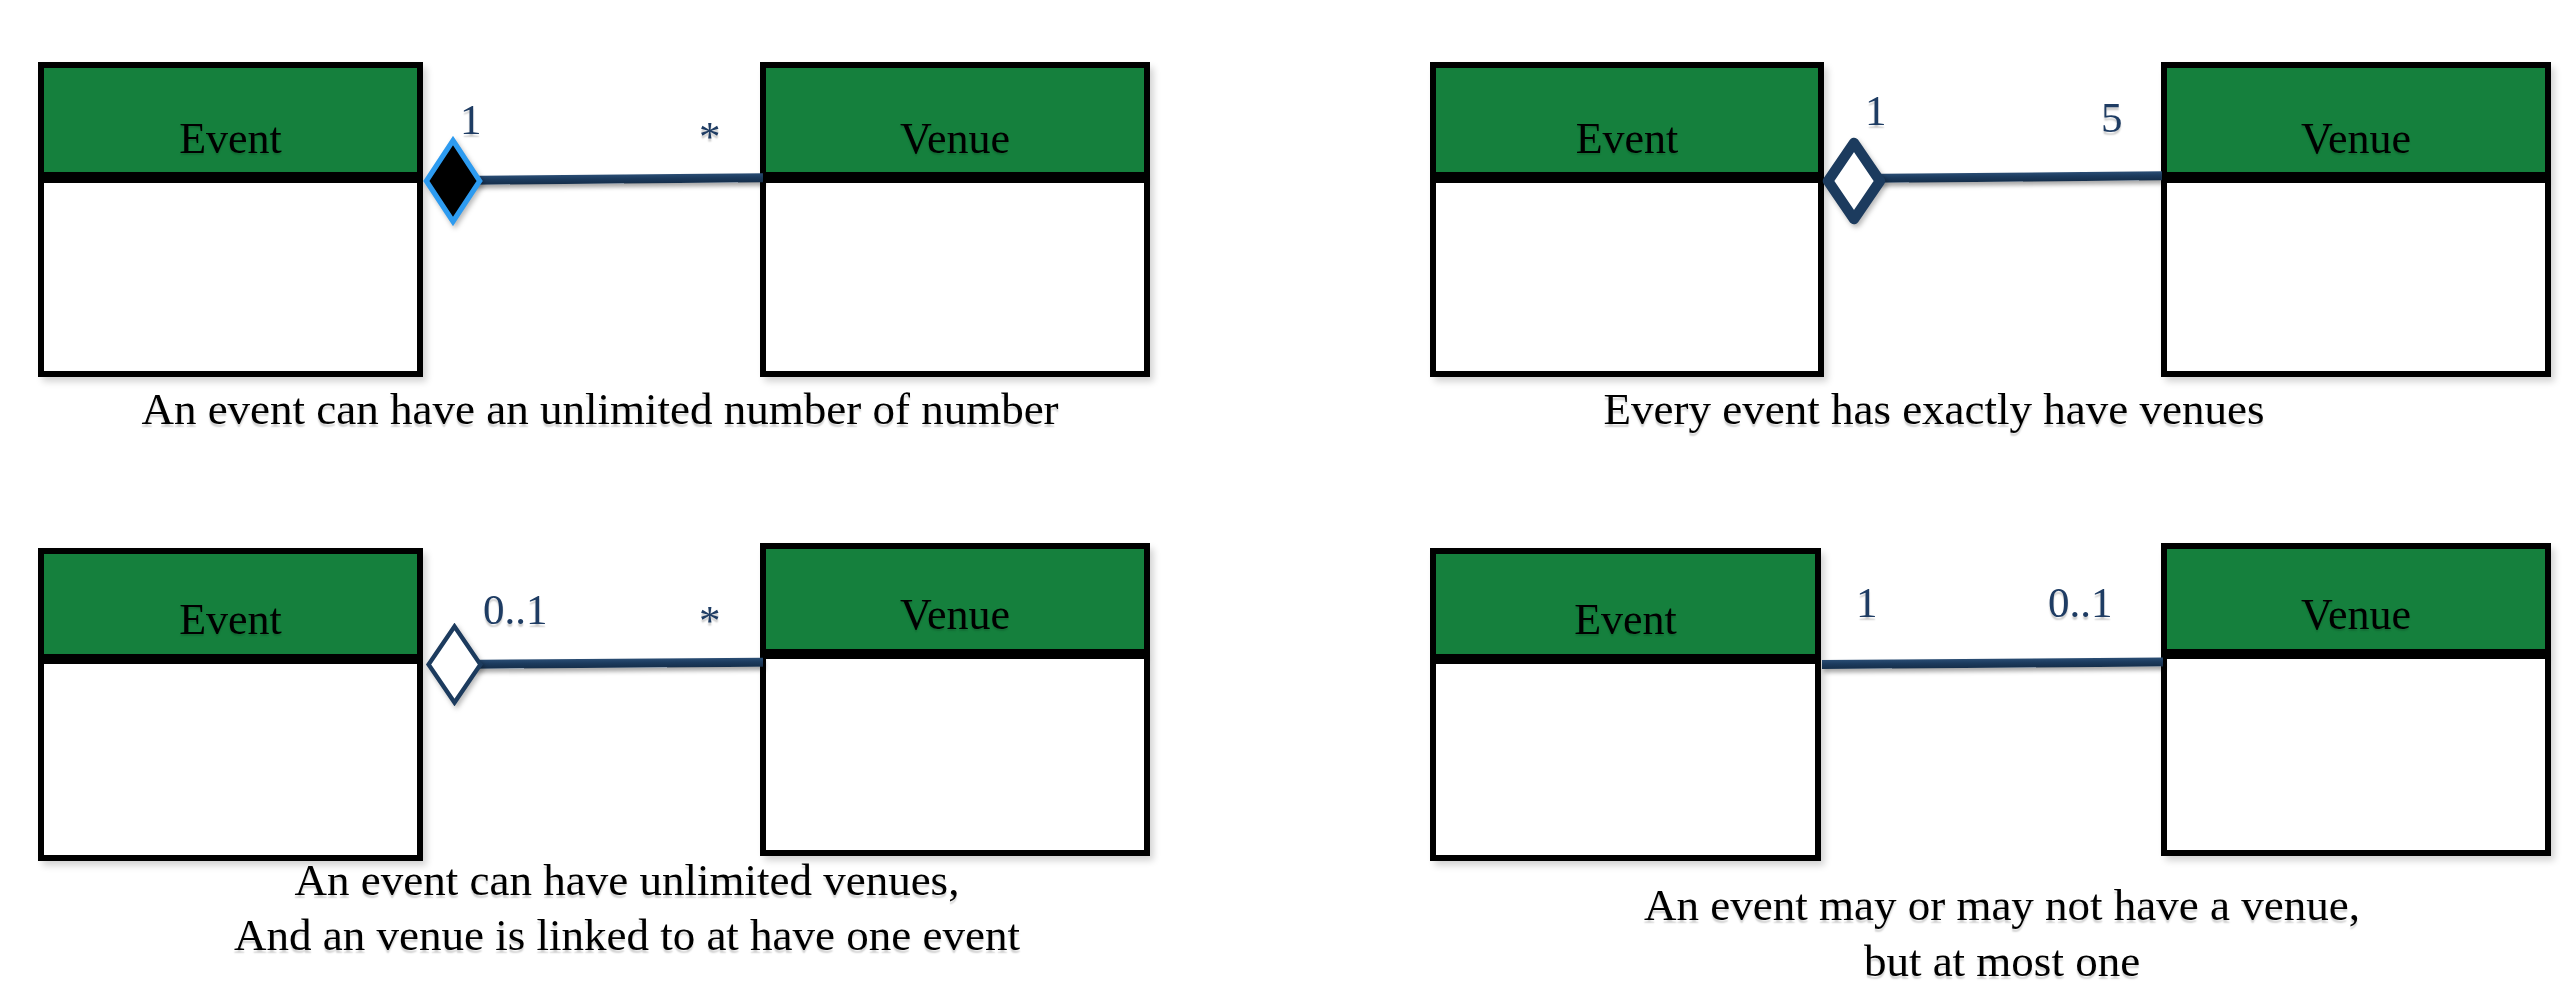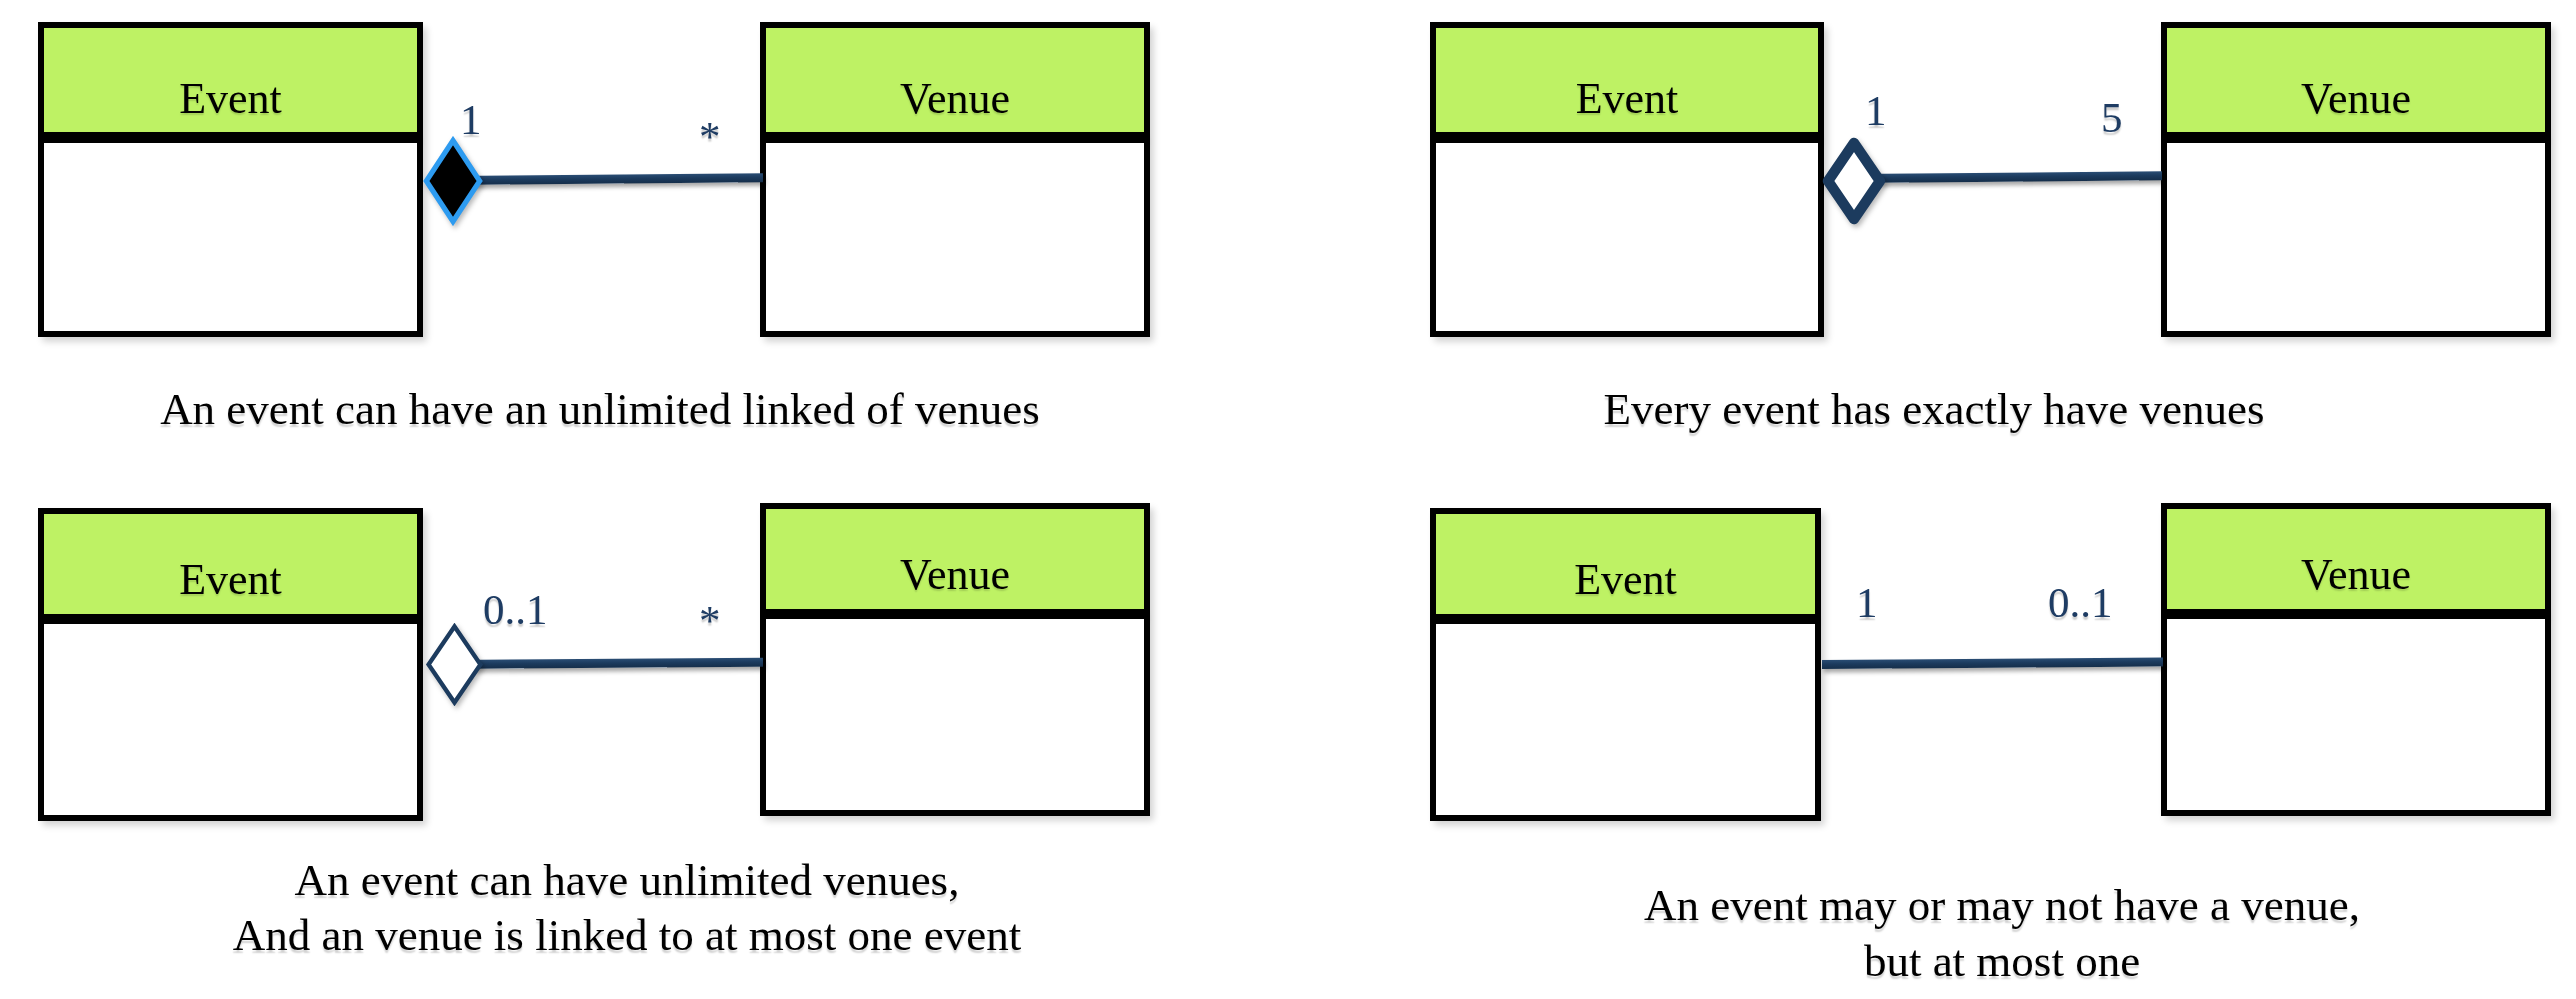--- a/index.html
+++ b/index.html
@@ -2,23 +2,24 @@
 <html style="font-size:14px"><head>
 <meta charset="utf-8">
 <style>
   html,body{margin:0;padding:0;background:#ffffff;}
   .canvas{
     position:relative;width:2576px;height:1000px;background:#ffffff;overflow:hidden;
     font-family:"Liberation Serif","DejaVu Serif",serif;
   }
   
   .uml-class{
-    position:absolute;background:#bef264;border:6px solid #000000;
+    position:absolute;background:#15803d;border:6px solid #000000;
     box-sizing:border-box;display:flex;flex-direction:column;
     box-shadow:4.3px 5.2px 7px rgba(0,0,0,0.18);
+    margin-top:40px;
   }
   .r1{height:315px;} .r2{height:313px;}
   .cmp-title{
     display:flex;align-items:flex-end;justify-content:center;
     font-size:44px;color:#000000;padding-bottom:8.6px;
     text-shadow:0 1.7px 1.7px rgba(0,0,0,0.15);
   }
   .r1 .cmp-title{height:96px;} .r2 .cmp-title{height:91px;}
   .sep{height:10.4px;background:#000000;box-shadow:2.6px 4.3px 4.3px rgba(0,0,0,0.35);}
   .cmp-body{flex:1;background:#ffffff;}
@@ -65,21 +66,21 @@
     </div>
     <div class="link" style="left:453px;top:176px;width:310px;transform:rotate(-0.5deg);"></div>
     <span class="diamond" style="left:422px;top:136px;">
       <svg width="62" height="90" viewBox="0 0 72 104">
         <polygon points="36,5 67,52 36,99 5,52" fill="#000000" stroke="#2d9bf0" stroke-width="6" stroke-linejoin="miter"></polygon>
       </svg>
     </span>
     <span class="mult" style="left:460px;top:95px;">1</span>
     <span class="mult" style="left:699px;top:112px;">*</span>
     <div class="caption" style="left:0px;top:382px;width:1200px;">
-      <div>An event can have an unlimited linked of venues</div>
+      <div>An event can have an unlimited number of number</div>
       <div></div>
     </div>
   </section>
 
   <section>
     <div class="uml-class r1" style="left:1430px;top:21.6px;width:394px;">
       <div class="cmp-title">
         <span>Event</span>
       </div>
       <div class="sep"></div>
@@ -124,21 +125,21 @@
     <div class="link" style="left:454px;top:660px;width:309px;transform:rotate(-0.4deg);"></div>
     <span class="diamond" style="left:425px;top:623px;">
       <svg width="59" height="83" viewBox="0 0 68 96">
         <polygon points="34,4 64,48 34,92 4,48" fill="#ffffff" stroke="#1c3b5e" stroke-width="5" stroke-linejoin="miter"></polygon>
       </svg>
     </span>
     <span class="mult" style="left:483px;top:585px;">0..1</span>
     <span class="mult" style="left:699px;top:596px;">*</span>
     <div class="caption" style="left:0px;top:853px;width:1200px;margin-left:27px;">
       <div>An event can have unlimited venues,</div>
-      <div>And an venue is linked to at most one event</div>
+      <div>And an venue is linked to at have one event</div>
     </div>
   </section>
 
   <section>
     <div class="uml-class r2" style="left:1430px;top:508px;width:391px;">
       <div class="cmp-title">
         <span>Event</span>
       </div>
       <div class="sep"></div>
       <div class="cmp-body"></div>

